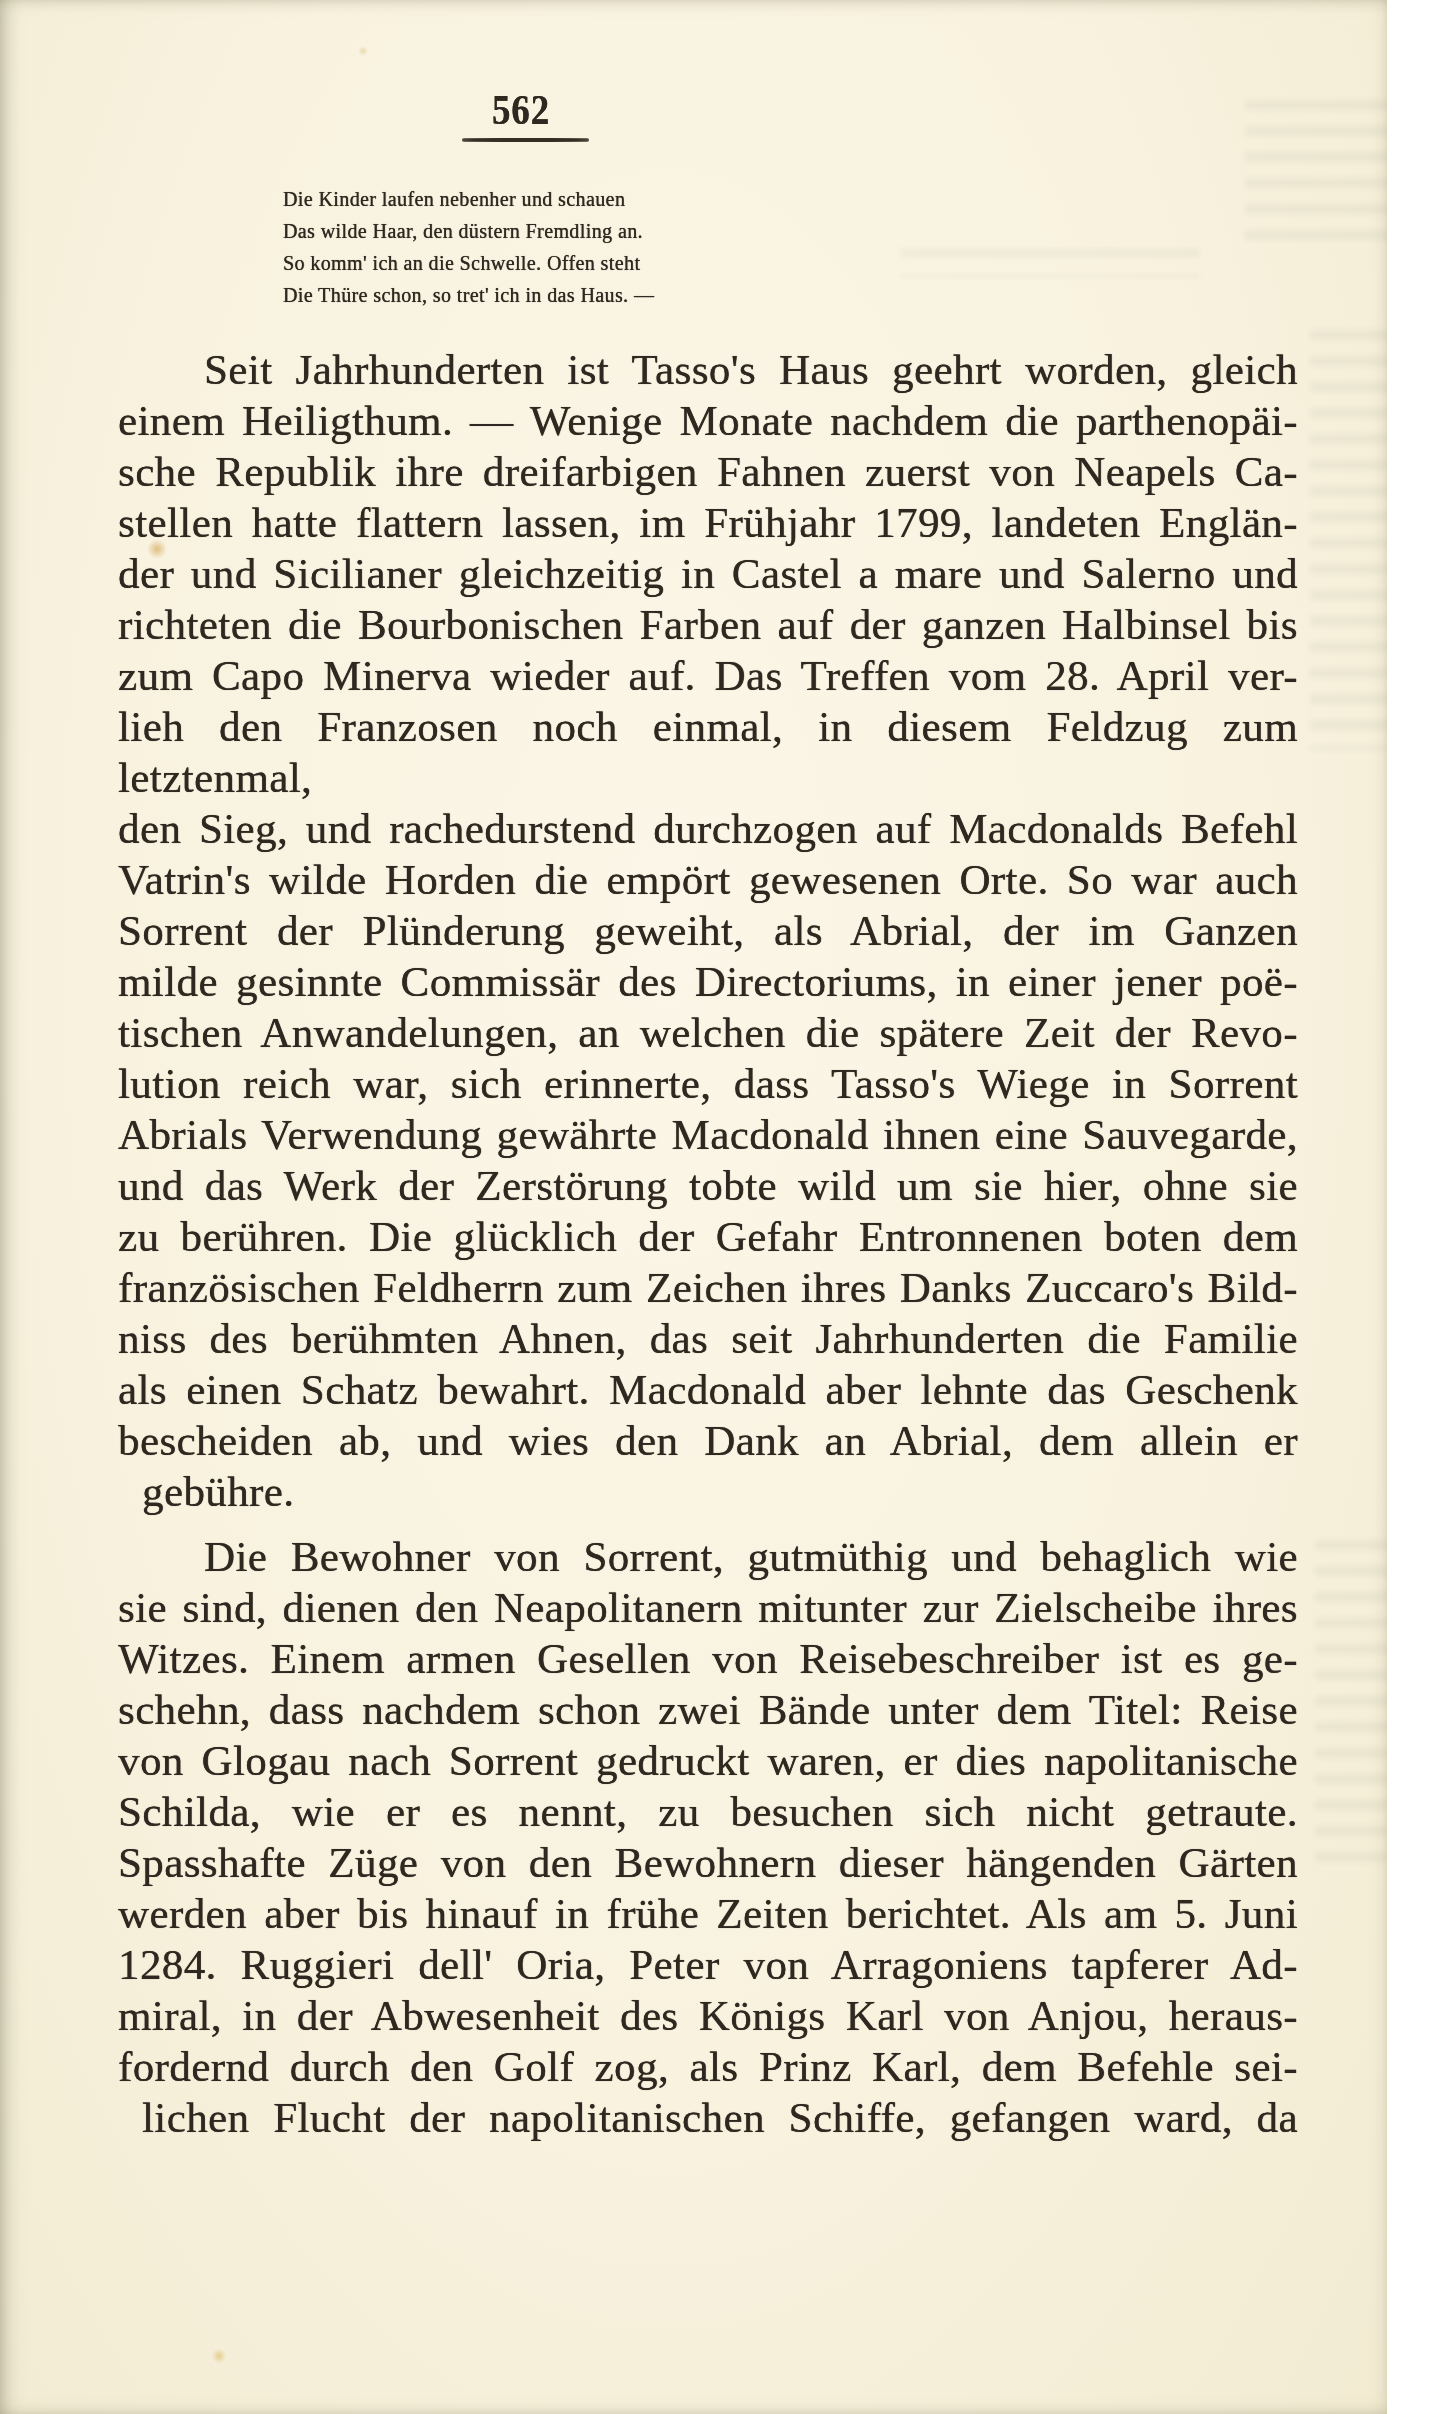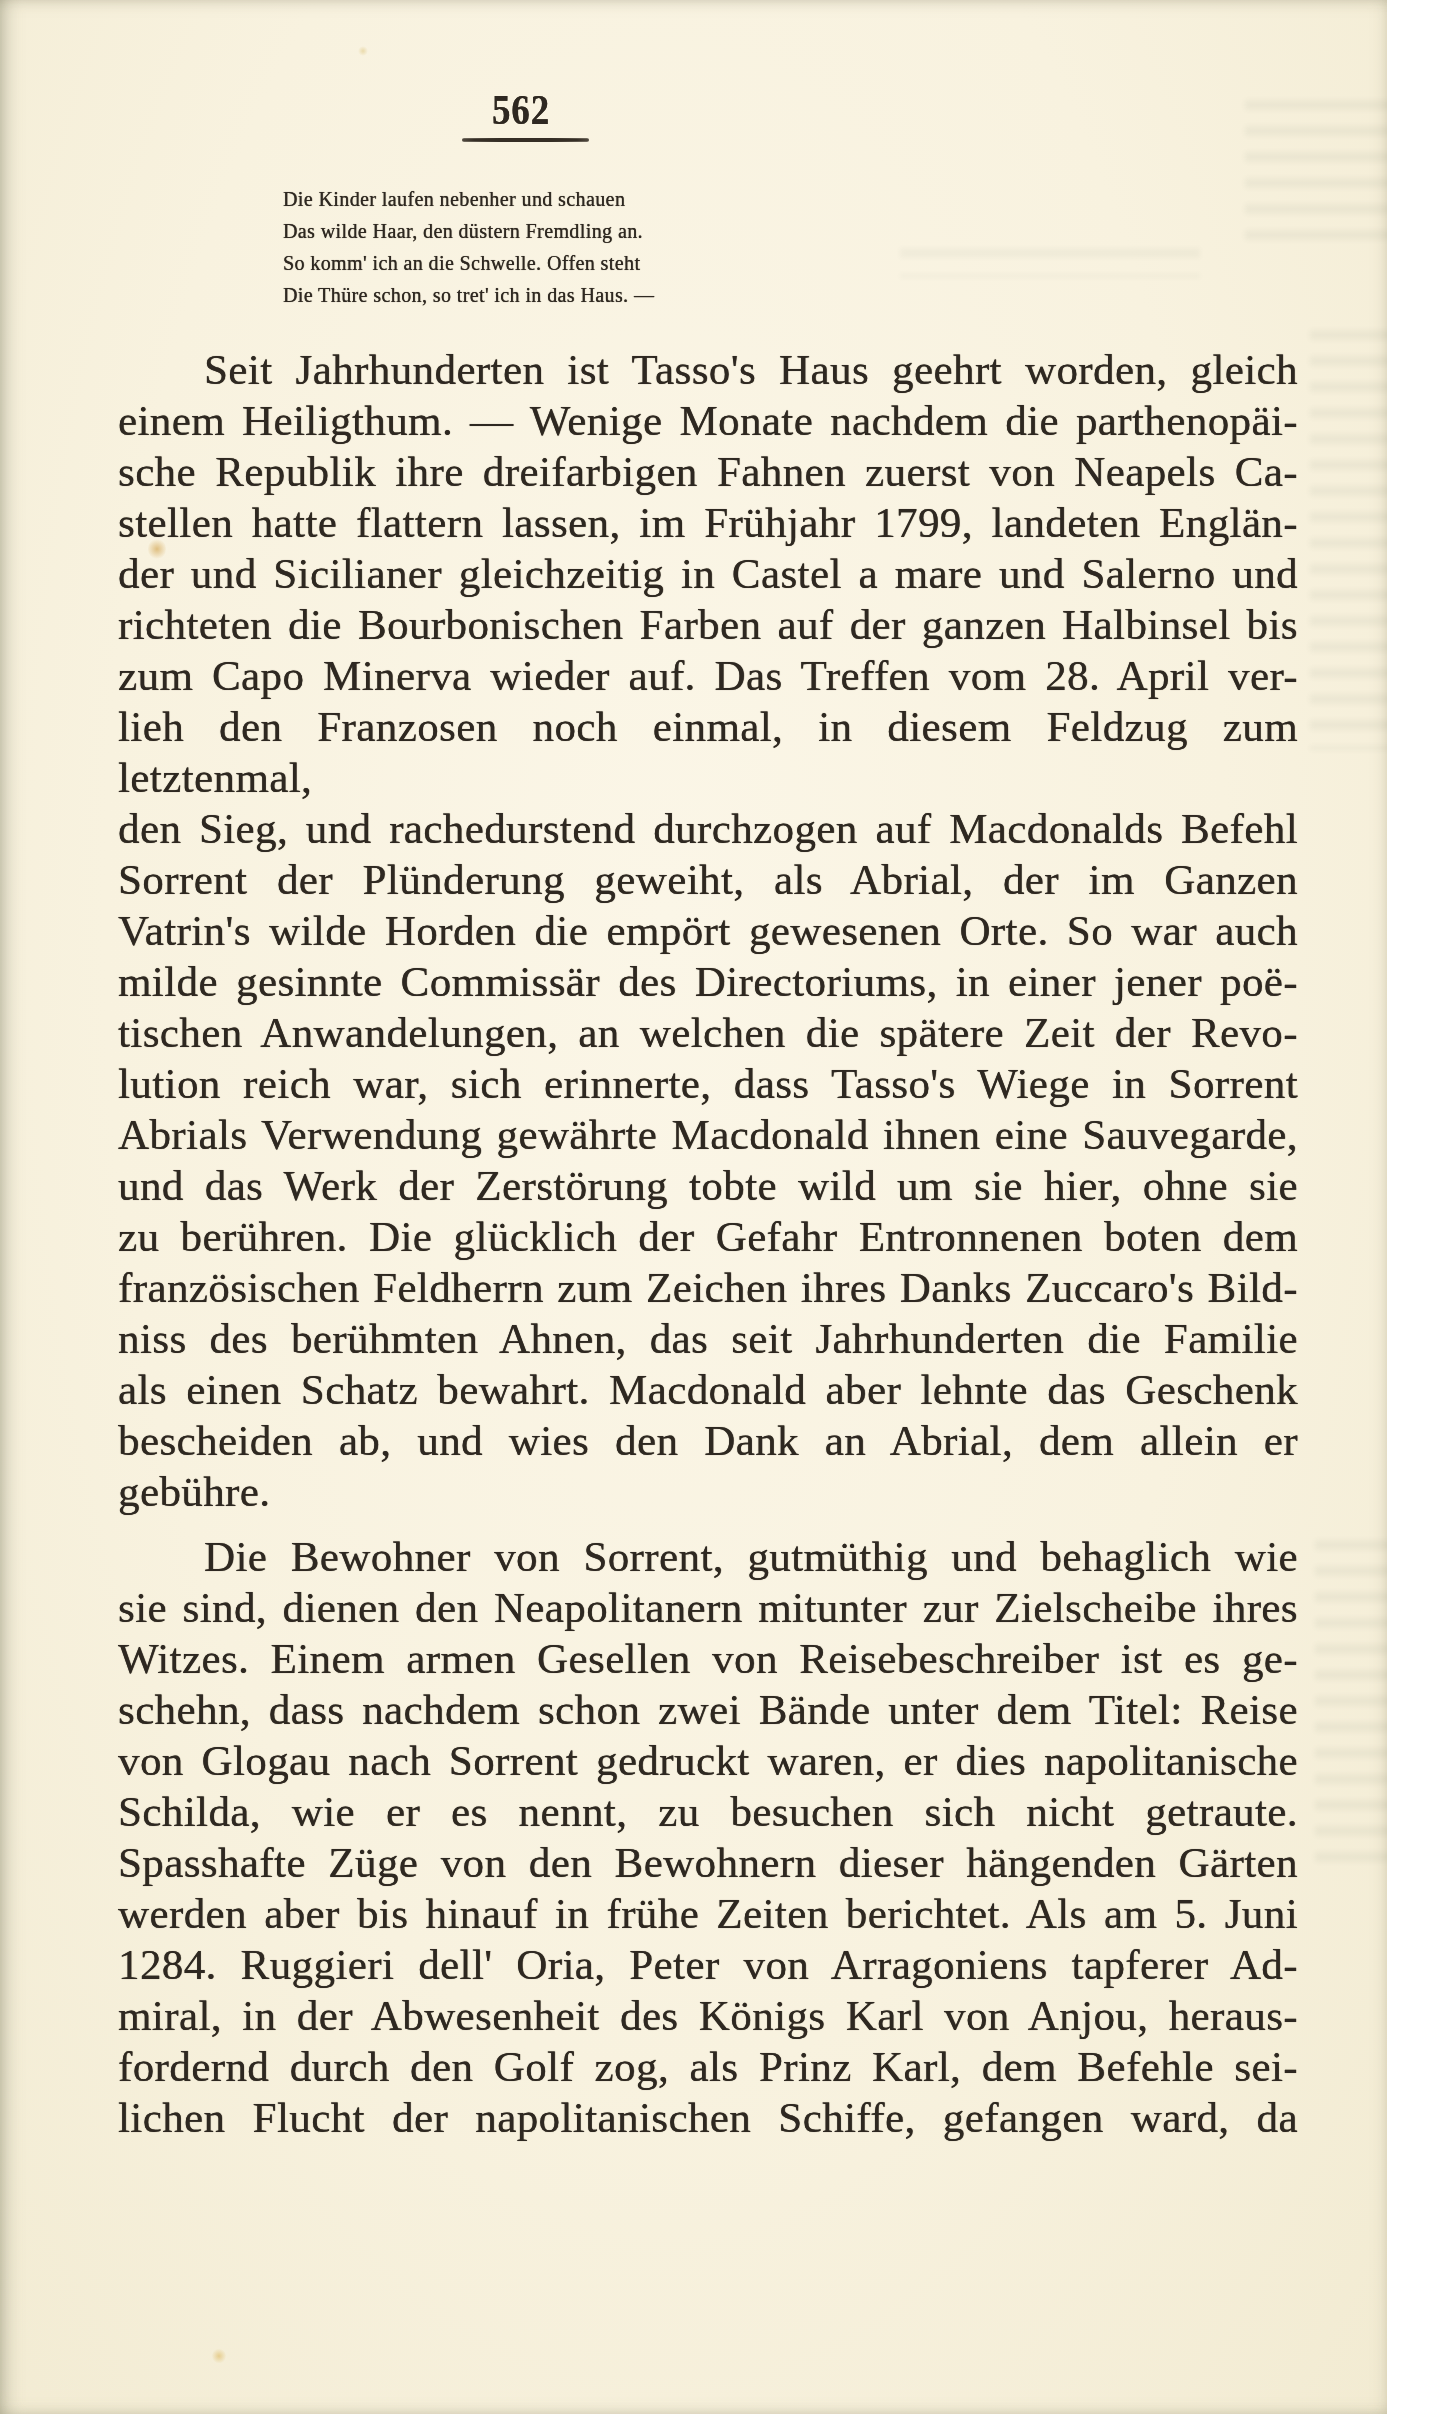--- a/index.html
+++ b/index.html
@@ -35,21 +35,21 @@
     white-space:nowrap;
   }
   .poem .line { text-align:left; }
 
   .body-text {
     position:absolute; left:118px; top:344px; width:1180px;
     font-size:43px; line-height:51px; letter-spacing:.4px;
   }
   .para .line { text-align:justify; text-align-last:justify; }
   .para .line.first-line { text-indent:86px; }
-  .para .line.last-line { text-align-last:left; }
+  .para .line.last-line { text-align-last:left;margin-left:24px; }
   .para.cont .line.last-line { text-align-last:justify; }
   .para-2 { margin-top:14px; }
 
   
   .stain { position:absolute; border-radius:50%; pointer-events:none; }
   .stain-1 { left:148px; top:538px; width:18px; height:22px;
              background:radial-gradient(circle,#d9b269 0%,rgba(217,178,105,0) 70%); opacity:.8; }
   .stain-2 { left:212px; top:2348px; width:14px; height:16px;
              background:radial-gradient(circle,#e0c070 0%,rgba(224,192,112,0) 70%); opacity:.7; }
   .stain-3 { left:358px; top:46px; width:10px; height:10px;
@@ -86,22 +86,22 @@
     <div class="para para-1 ink">
         <div class="line first-line">Seit Jahrhunderten ist Tasso's Haus geehrt worden, gleich</div>
         <div class="line">einem Heiligthum. — Wenige Monate nachdem die parthenopäi-</div>
         <div class="line">sche Republik ihre dreifarbigen Fahnen zuerst von Neapels Ca-</div>
         <div class="line">stellen hatte flattern lassen, im Frühjahr 1799, landeten Englän-</div>
         <div class="line">der und Sicilianer gleichzeitig in Castel a mare und Salerno und</div>
         <div class="line">richteten die Bourbonischen Farben auf der ganzen Halbinsel bis</div>
         <div class="line">zum Capo Minerva wieder auf. Das Treffen vom 28. April ver-</div>
         <div class="line">lieh den Franzosen noch einmal, in diesem Feldzug zum letztenmal,</div>
         <div class="line">den Sieg, und rachedurstend durchzogen auf Macdonalds Befehl</div>
+        <div class="line">Vatrin's wilde Horden die empört gewesenen Orte. So war auch</div>
         <div class="line">Sorrent der Plünderung geweiht, als Abrial, der im Ganzen</div>
-        <div class="line">Vatrin's wilde Horden die empört gewesenen Orte. So war auch</div>
         <div class="line">milde gesinnte Commissär des Directoriums, in einer jener poë-</div>
         <div class="line">tischen Anwandelungen, an welchen die spätere Zeit der Revo-</div>
         <div class="line">lution reich war, sich erinnerte, dass Tasso's Wiege in Sorrent</div>
         <div class="line">Abrials Verwendung gewährte Macdonald ihnen eine Sauvegarde,</div>
         <div class="line">und das Werk der Zerstörung tobte wild um sie hier, ohne sie</div>
         <div class="line">zu berühren. Die glücklich der Gefahr Entronnenen boten dem</div>
         <div class="line">französischen Feldherrn zum Zeichen ihres Danks Zuccaro's Bild-</div>
         <div class="line">niss des berühmten Ahnen, das seit Jahrhunderten die Familie</div>
         <div class="line">als einen Schatz bewahrt. Macdonald aber lehnte das Geschenk</div>
         <div class="line">bescheiden ab, und wies den Dank an Abrial, dem allein er</div>

